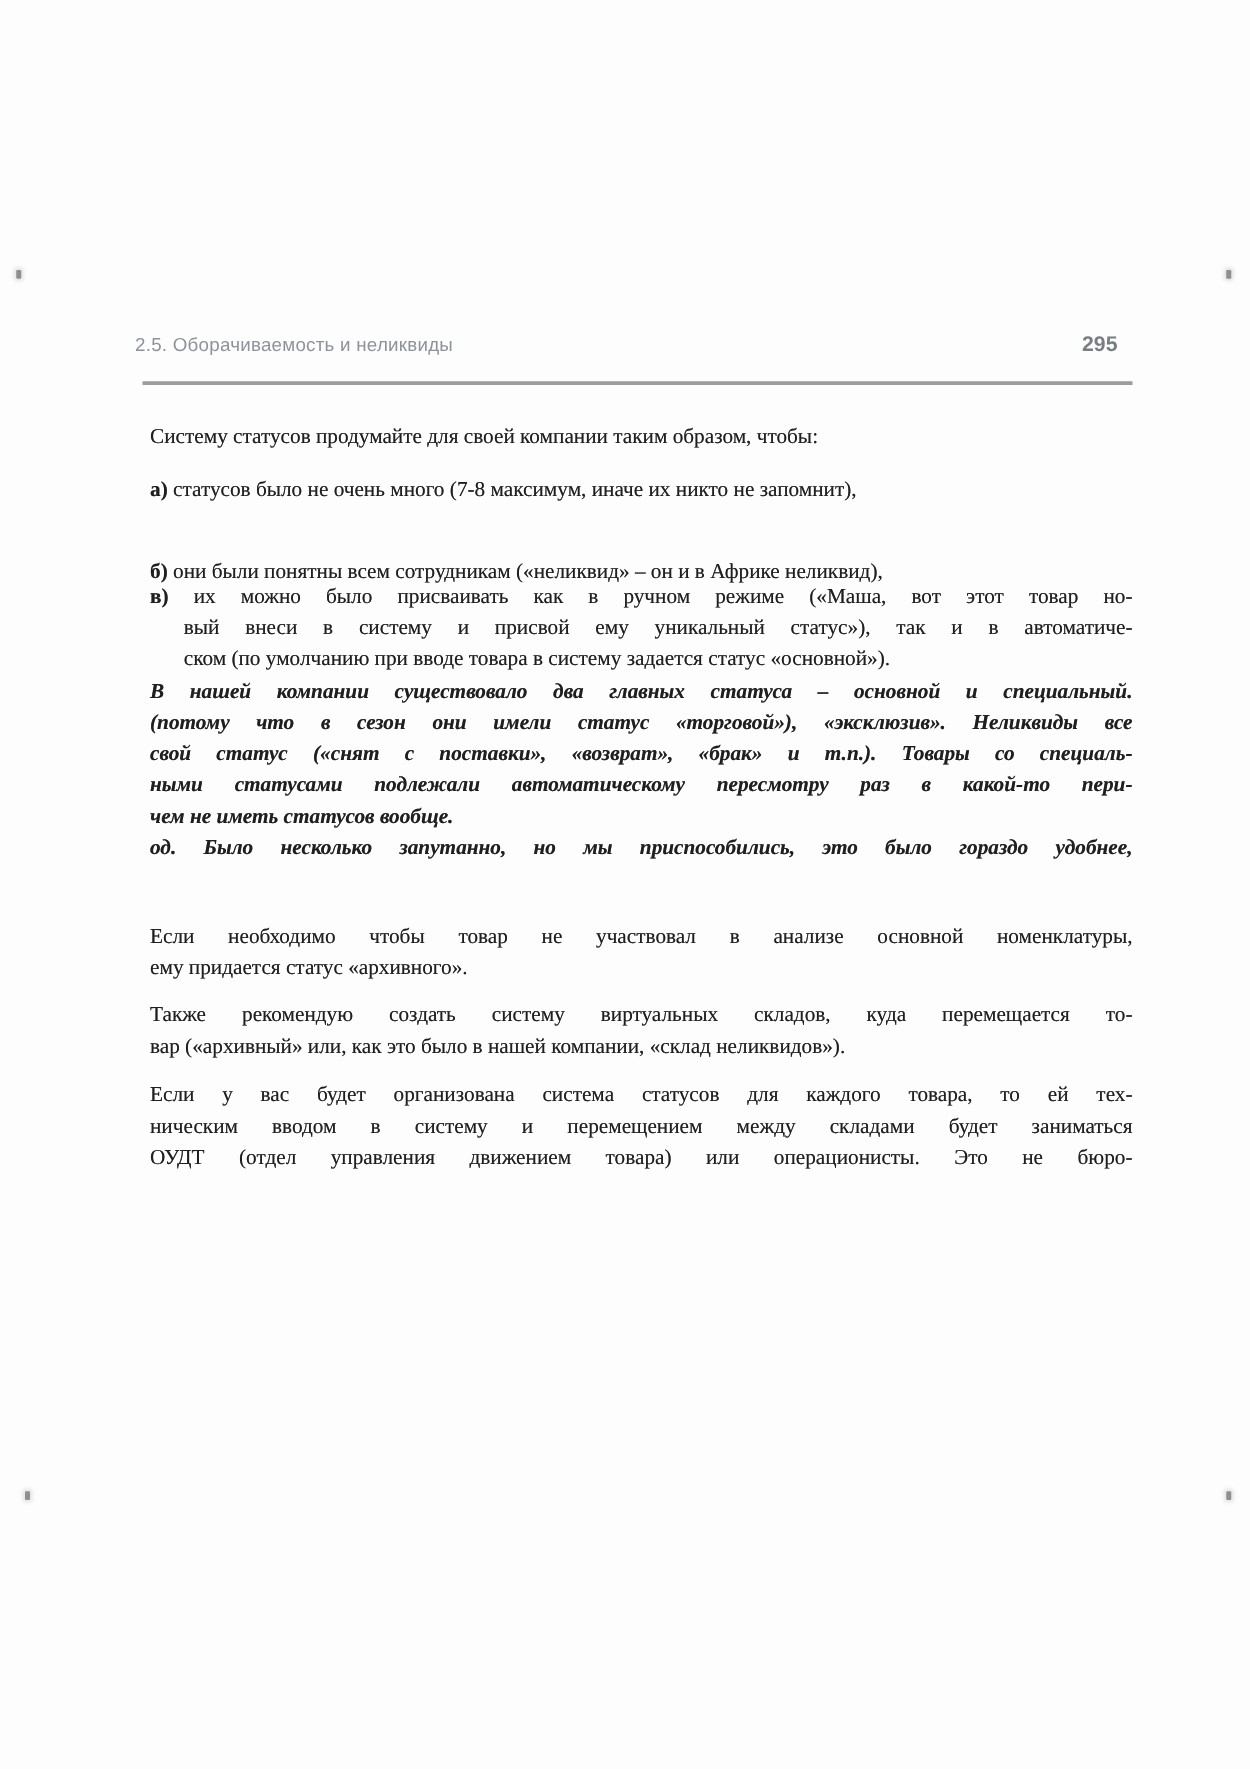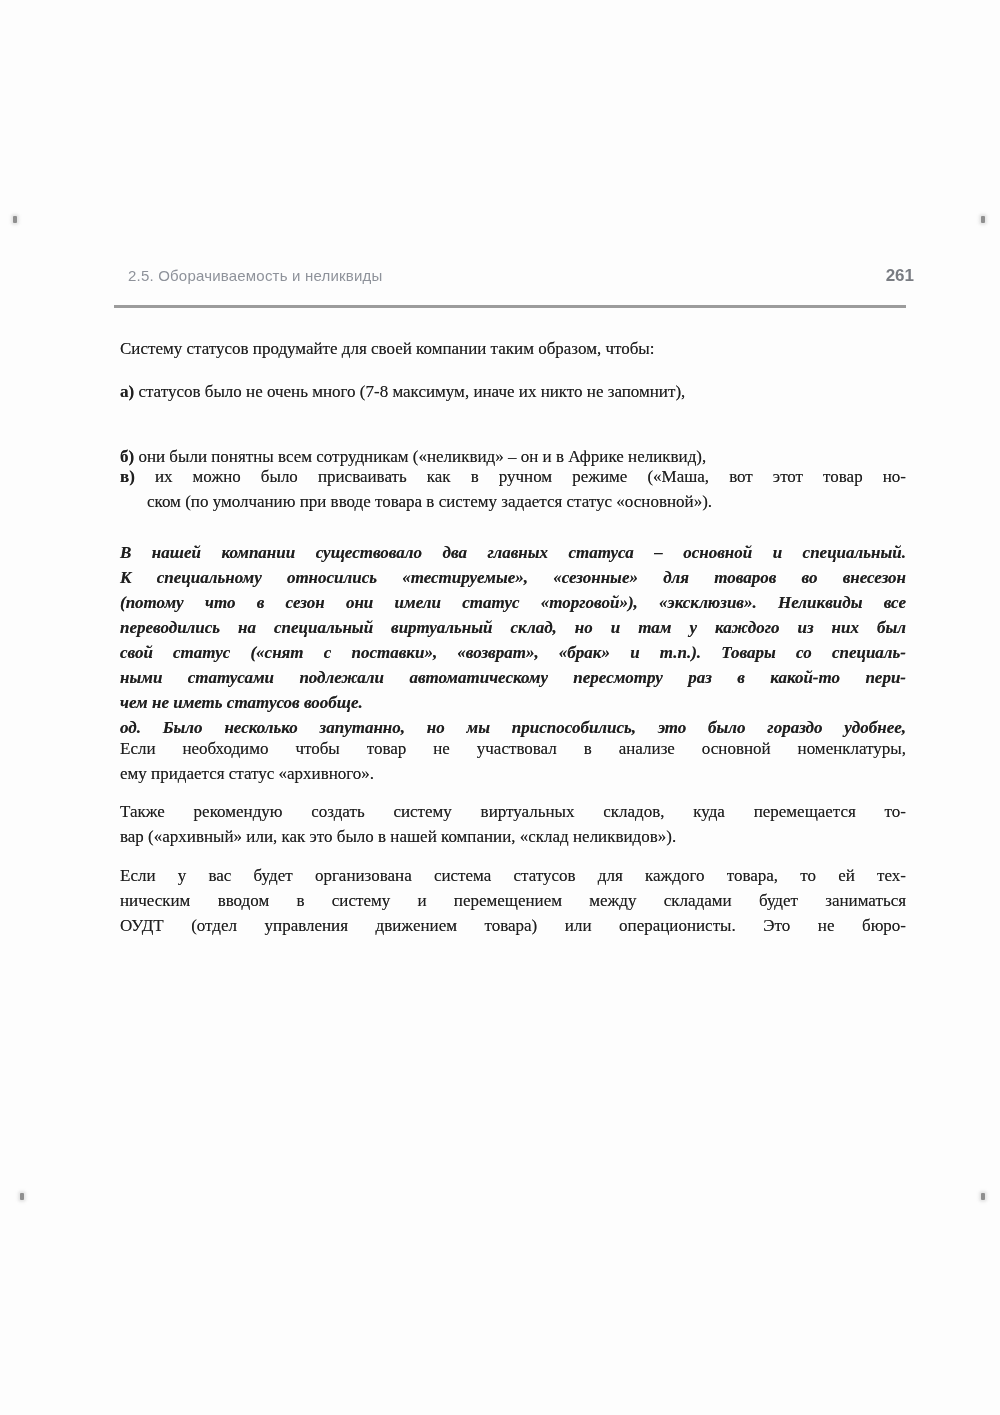--- a/index.html
+++ b/index.html
@@ -5,21 +5,21 @@
   html,body{margin:0;padding:0;}
   body{
     width:1000px;height:1415px;position:relative;overflow:hidden;
     background:var(--page-bg,#fdfdfd);
     font-family:"Liberation Serif","DejaVu Serif",serif;
     color:var(--text,#1f1f1f);
   }
   .page{position:absolute;inset:0;}
   
   .running-head{
-    position:absolute;left:128px;top:266px;width:786px;
+    position:absolute;left:108px;top:266px;width:786px;
     display:flex;justify-content:space-between;align-items:baseline;
     font-family:"Liberation Sans","DejaVu Sans",sans-serif;
   }
   .rh-label{font-size:15px;color:var(--header,#8e929a);letter-spacing:.2px;}
   .rh-page{font-size:17px;font-weight:bold;color:var(--page-number,#797c82);}
   .rule{position:absolute;left:114px;top:305px;width:792px;height:3px;background:var(--rule,#9c9c9c);}
   
   .block{
     position:absolute;left:120px;width:786px;
     font-size:17px;line-height:25px;
@@ -36,46 +36,45 @@
     box-shadow:0 0 3px 2px rgba(160,160,160,.25);
   }
 </style>
 </head>
 <body style="--page-bg: #fdfdfd; --text: #1f1f1f; --header: #8e929a; --page-number: #797c82; --rule: #9c9c9c;">
 
 <div class="page">
 
   <div class="running-head">
     <span class="rh-label">2.5. Оборачиваемость и неликвиды</span>
-    <span class="rh-page">261</span>
+    <span class="rh-page">295</span>
   </div>
   <div class="rule"></div>
 
   <div class="block" style="top:336px">
     <div class="line">Систему статусов продумайте для своей компании таким образом, чтобы:</div>
   </div>
 
   <div class="block" style="top:379px">
     <div class="line"><span class="marker">а)</span> <span>статусов было не очень много (7-8 максимум, иначе их никто не запомнит),</span></div>
   </div>
 
   <div class="block" style="top:444px">
     <div class="line"><span class="marker">б)</span> <span>они были понятны всем сотрудникам («неликвид» – он и в Африке неликвид),</span></div>
   </div>
 
   <div class="block" style="top:464px">
     <div class="line fill"><span class="marker">в)</span> <span>их можно было присваивать как в ручном режиме («Маша, вот этот товар но-</span></div>
+    <div class="line fill indent">вый внеси в систему и присвой ему уникальный статус»), так и в автоматиче-</div>
     <div class="line indent">ском (по умолчанию при вводе товара в систему задается статус «основной»).</div>
   </div>
 
   <div class="block note" style="top:540px">
     <div class="line fill">В нашей компании существовало два главных статуса – основной и специальный.</div>
-    <div class="line fill">К специальному относились «тестируемые», «сезонные» для товаров во внесезон</div>
     <div class="line fill">(потому что в сезон они имели статус «торговой»), «эксклюзив». Неликвиды все</div>
-    <div class="line fill">переводились на специальный виртуальный склад, но и там у каждого из них был</div>
     <div class="line fill">свой статус («снят с поставки», «возврат», «брак» и т.п.). Товары со специаль-</div>
     <div class="line fill">ными статусами подлежали автоматическому пересмотру раз в какой-то пери-</div>
     <div class="line">чем не иметь статусов вообще.</div>
     <div class="line fill">од. Было несколько запутанно, но мы приспособились, это было гораздо удобнее,</div>
   </div>
 
   <div class="block" style="top:736px">
     <div class="line fill">Если необходимо чтобы товар не участвовал в анализе основной номенклатуры,</div>
     <div class="line">ему придается статус «архивного».</div>
   </div>

